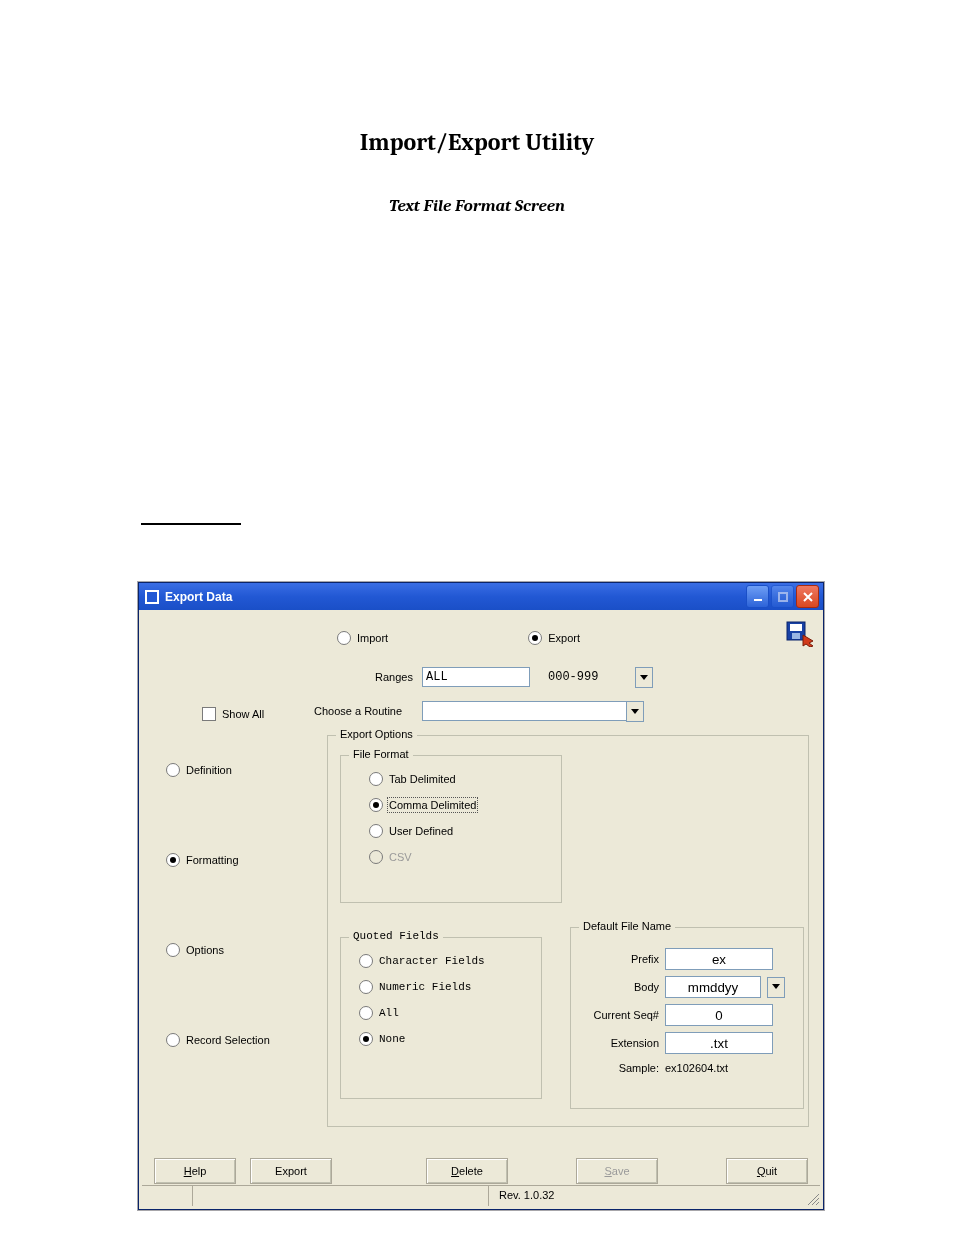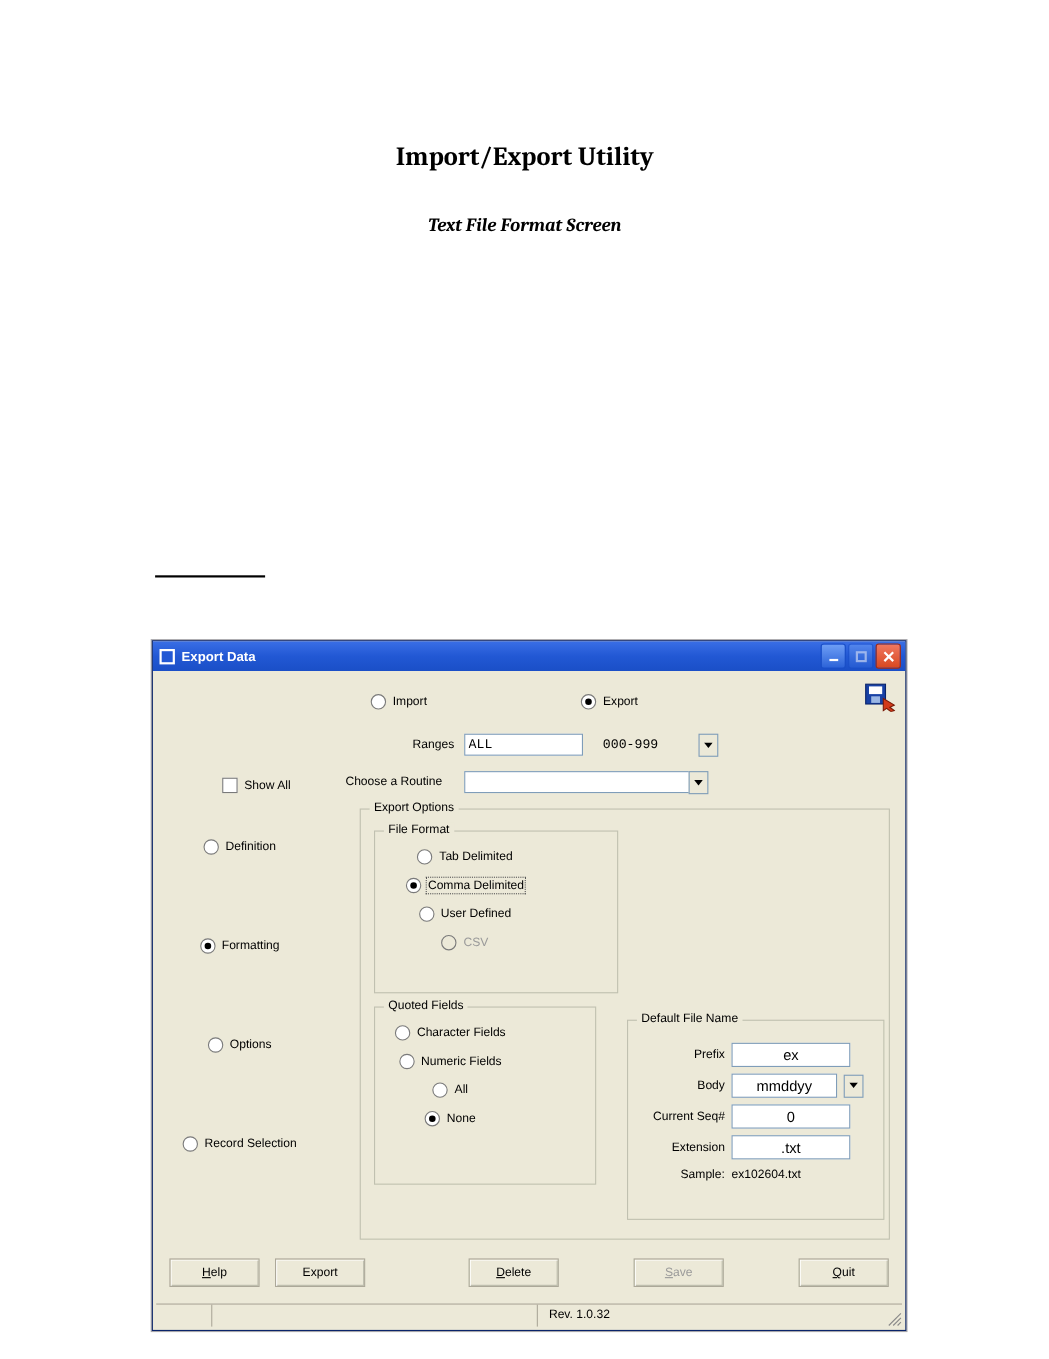--- a/index.html
+++ b/index.html
@@ -95,21 +95,20 @@
   }
   
   .mode-row {
     position: absolute;
     left: 195px; top: 18px;
     display: flex; gap: 140px;
   }
   .radio {
     display: flex; align-items: center; gap: 6px;
     cursor: pointer;
-    justify-content: center;
   }
   .radio .dot, .check .box {
     width: 12px; height: 12px;
     border: 1px solid #7a7a7a;
     background: #fff;
   }
   .radio .dot { border-radius: 50%; position: relative; }
   .radio.selected .dot::after {
     content: "";
     position: absolute;
@@ -171,42 +170,42 @@
     font-size: 11px;
   }
   .export-options {
     left: 185px; top: 122px; width: 480px; height: 390px;
   }
   .file-format {
     left: 198px; top: 142px; width: 220px; height: 146px;
   }
   .ff-inner { position: absolute; left: 28px; top: 16px; display: flex; flex-direction: column; gap: 12px; }
   .quoted-fields {
-    left: 198px; top: 302px; width: 200px; height: 160px;
+    left: 198px; top: 324px; width: 200px; height: 160px; font-family: Liberation Mono, monospace;
   }
   .qf-inner { position: absolute; left: 18px; top: 16px; display: flex; flex-direction: column; gap: 12px; }
   .default-filename {
     left: 428px; top: 314px; width: 232px; height: 180px;
   }
   .dfn-row {
     position: absolute;
     display: flex; align-items: center; gap: 6px;
     font-size: 11px;
   }
   .dfn-row .k { width: 80px; text-align: right; }
   .dfn-row .v {
     width: 100px; height: 18px;
     border: 1px solid #7f9db9; background: #fff;
     padding: 1px 3px;
     text-align: center;
   }
   
   .btnbar {
     position: absolute;
-    left: 12px; right: 12px; bottom: 36px;
+    left: 12px; right: 12px; bottom: 22px;
     display: flex; gap: 14px;
   }
   .btn {
     height: 24px;
     border: 1px solid #aca899;
     background: #ece9d8;
     box-shadow: inset 1px 1px 0 #fff, inset -1px -1px 0 #c0c0b0;
     font-family: inherit; font-size: 11px;
     display: flex; align-items: center; justify-content: center;
   }

